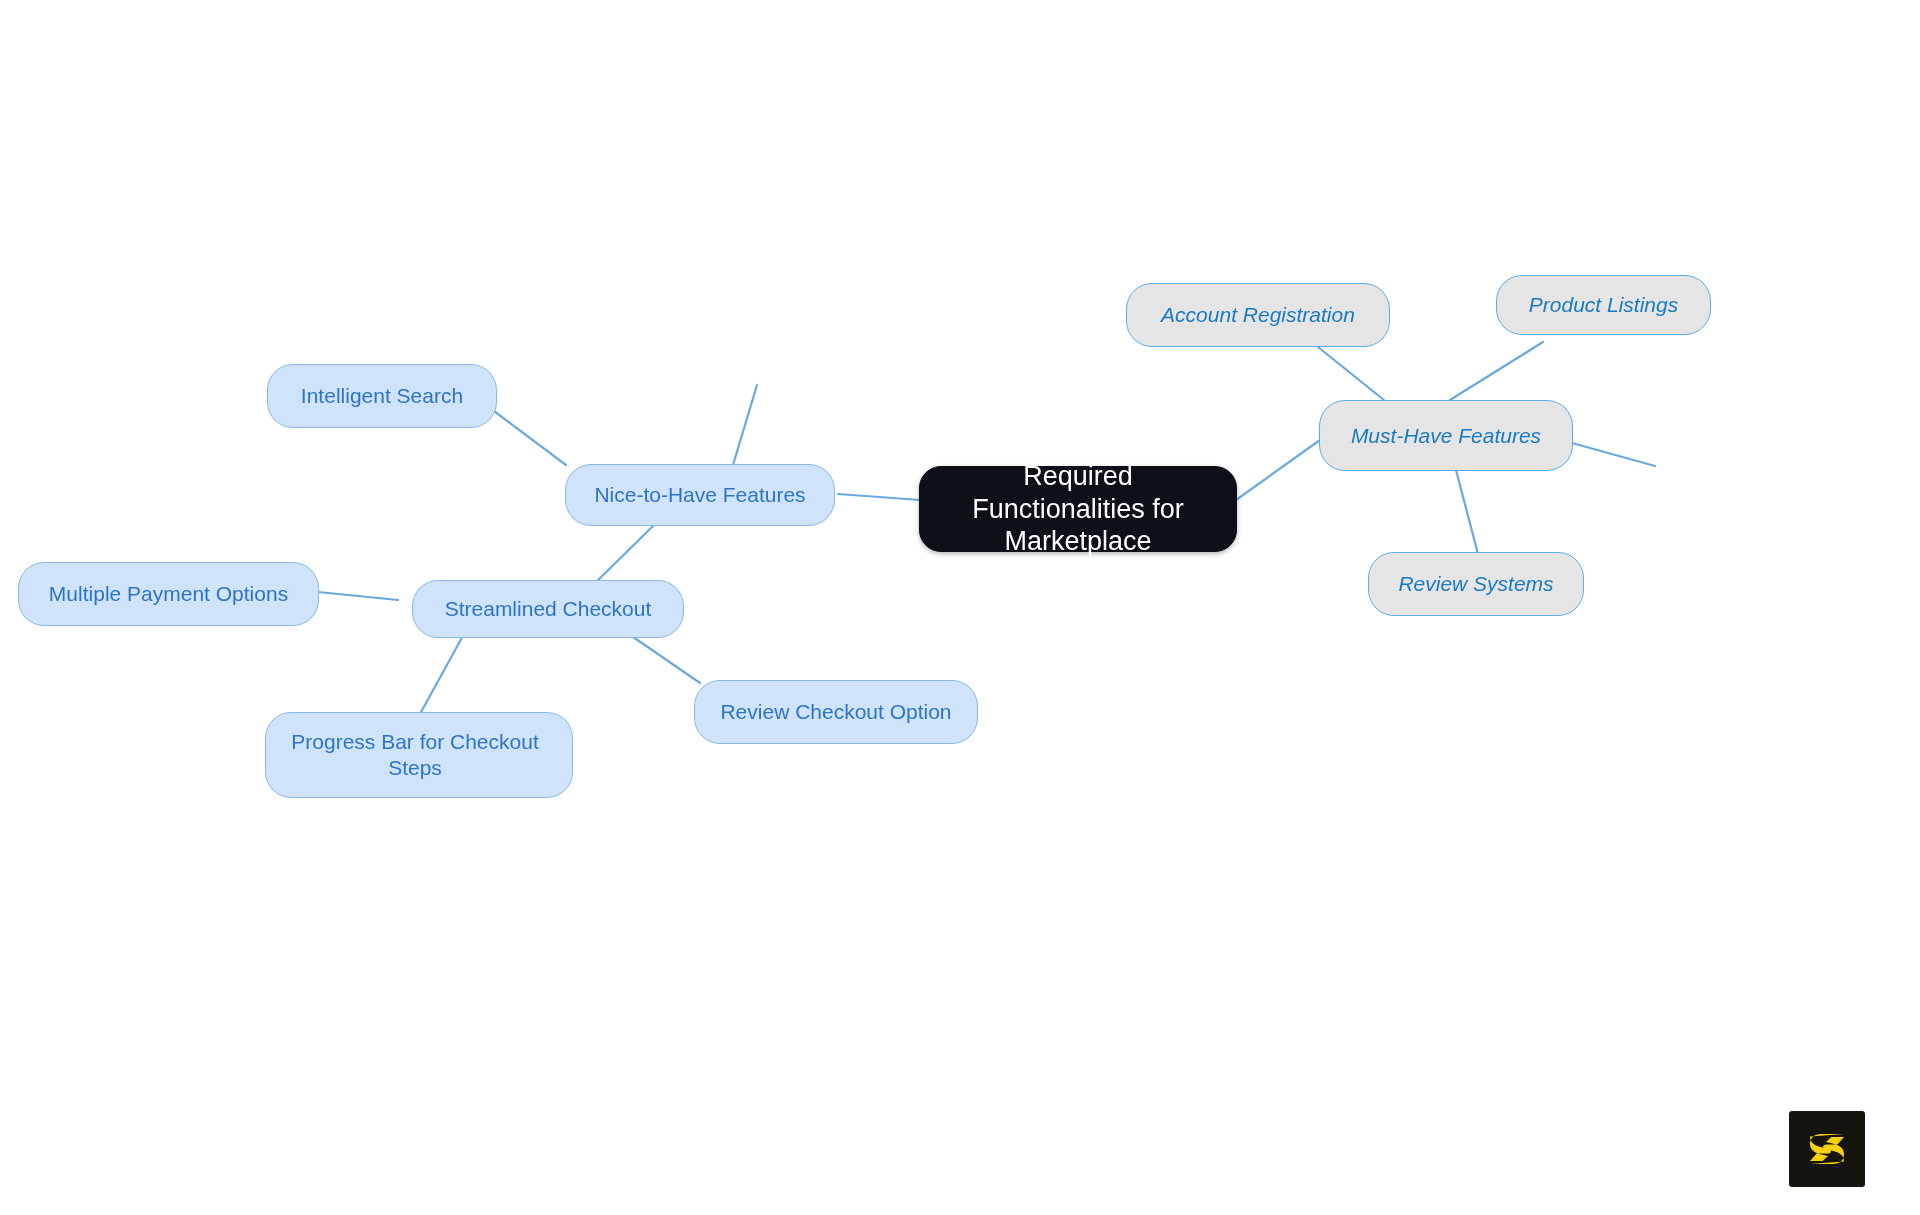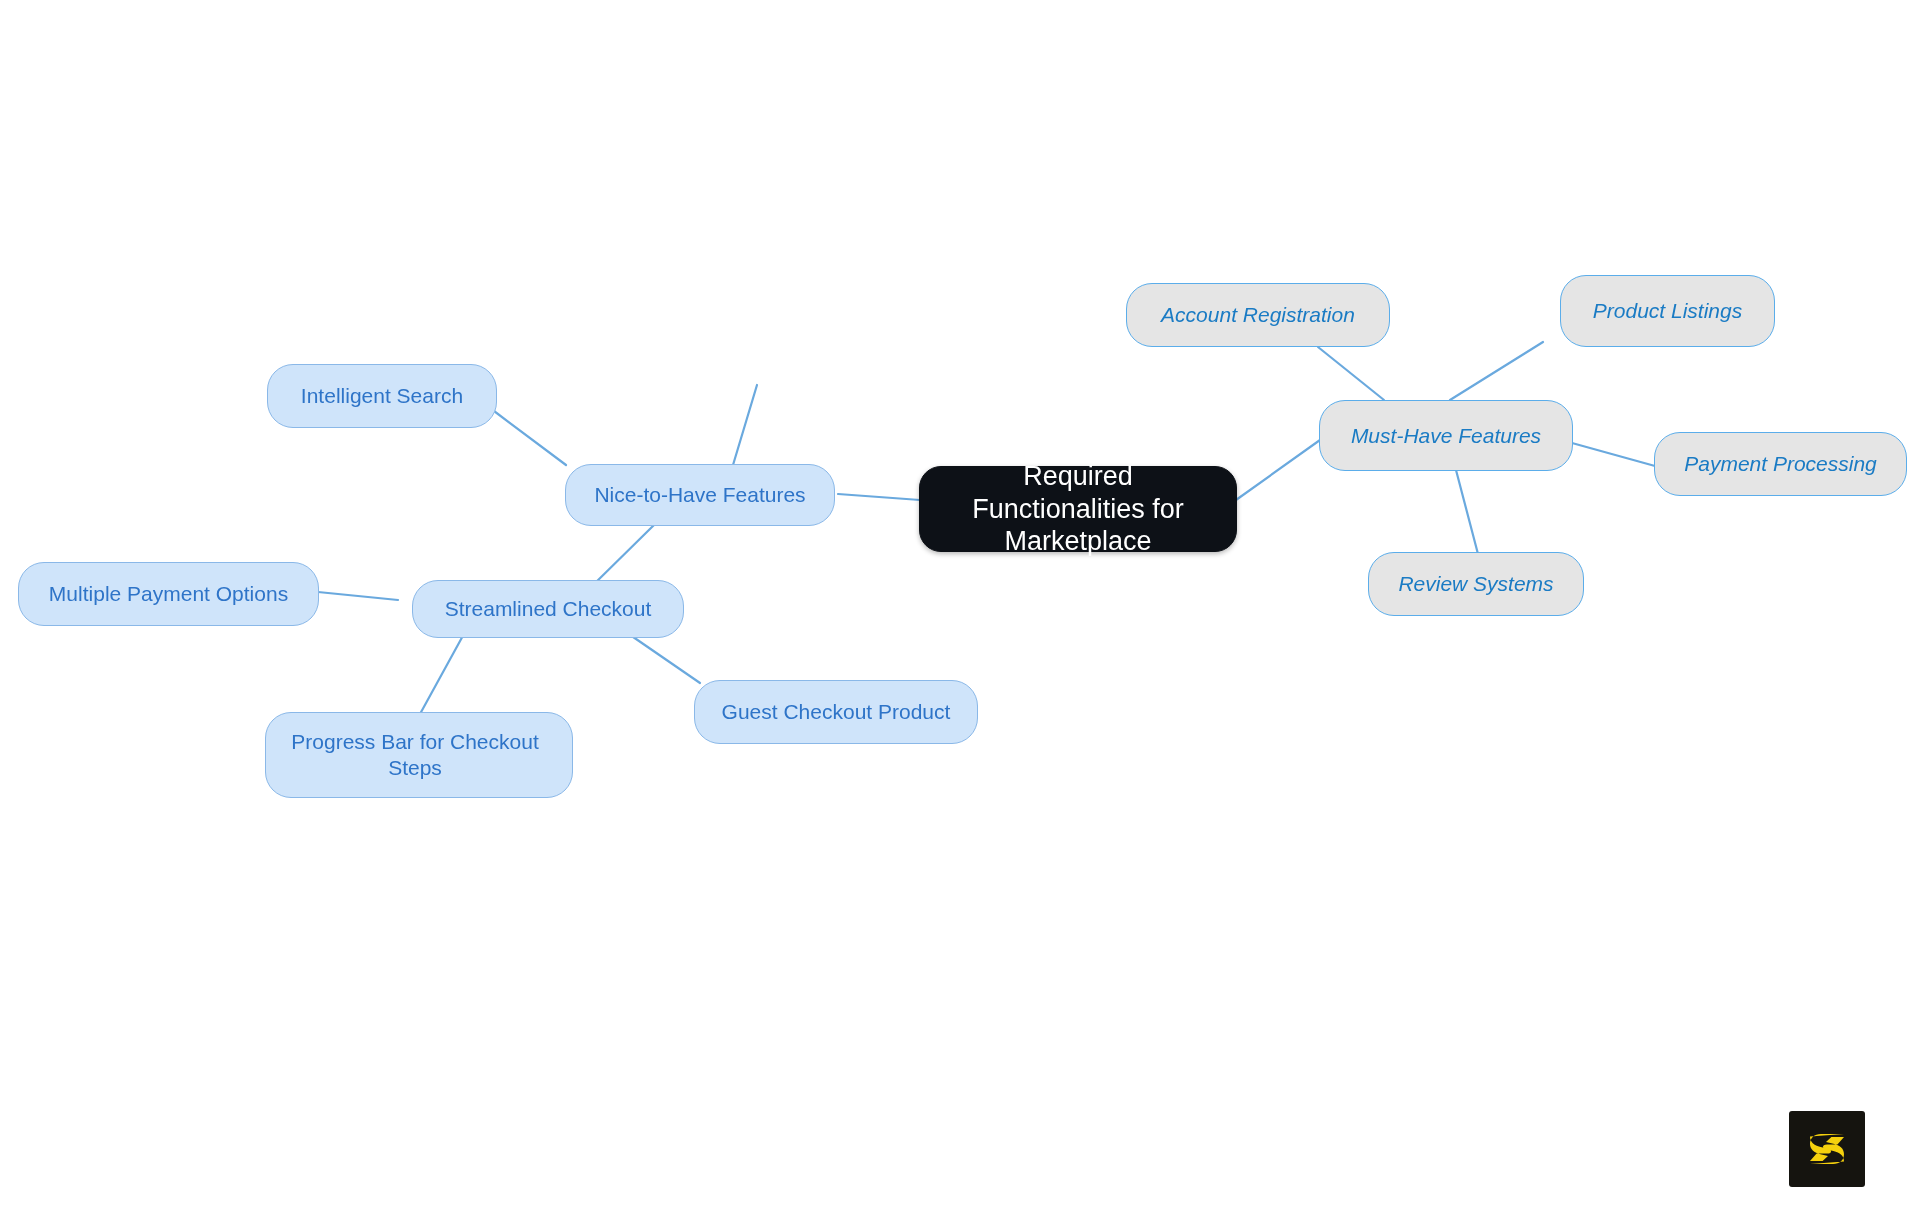--- a/index.html
+++ b/index.html
@@ -120,27 +120,24 @@
   </div>
 
   <div class="node rt" style="left:1319px; top:400px; width:254px; height:71px;">
     <span class="label">Must-Have Features</span>
   </div>
 
   <div class="node rt" style="left:1126px; top:283px; width:264px; height:64px;">
     <span class="label">Account Registration</span>
   </div>
 
-  <div class="node rt" style="left:1560px; top:275px; width:215px; height:72px;">
+  <div class="node rt" style="left:1496px; top:275px; width:215px; height:60px;">
     <span class="label">Product Listings</span>
   </div>
 
-  <div class="node rt" style="left:1654px; top:432px; width:253px; height:64px;">
-    <span class="label">Payment Processing</span>
-  </div>
 
   <div class="node rt" style="left:1368px; top:552px; width:216px; height:64px;">
     <span class="label">Review Systems</span>
   </div>
 
   <div class="node lt" style="left:565px; top:464px; width:270px; height:62px;">
     <span class="label">Nice-to-Have Features</span>
   </div>
 
   <div class="node lt" style="left:267px; top:364px; width:230px; height:64px;">
@@ -154,21 +151,21 @@
 
   <div class="node lt" style="left:18px; top:562px; width:301px; height:64px;">
     <span class="label">Multiple Payment Options</span>
   </div>
 
   <div class="node lt" style="left:265px; top:712px; width:308px; height:86px;padding-left:8px;">
     <span class="label">Progress Bar for Checkout Steps</span>
   </div>
 
   <div class="node lt" style="left:694px; top:680px; width:284px; height:64px;">
-    <span class="label">Guest Checkout Product</span>
+    <span class="label">Review Checkout Option</span>
   </div>
 
   <div id="logo">
     <svg width="48" height="48" viewBox="0 0 48 48">
       <path fill="#f5d10d" d="M 41 9 L 18 9 C 11.4 9 7 13 7 18.8 C 7 24.4 11 27.6 17.6 29.2 L 25 31 L 19.6 36 L 7 36 L 13.6 28.6 L 24 28.6 C 27 28.6 28 27.6 28 26.2 C 28 24.8 27 24.2 24.4 23.6 L 17.6 22 C 11 20.4 7 17.2 7 11.6 Z"></path>
       <path fill="#f5d10d" d="M 7 39 L 30 39 C 36.6 39 41 35 41 29.2 C 41 23.6 37 20.4 30.4 18.8 L 23 17 L 28.4 12 L 41 12 L 34.4 19.4 L 24 19.4 C 21 19.4 20 20.4 20 21.8 C 20 23.2 21 23.8 23.6 24.4 L 30.4 26 C 37 27.6 41 30.8 41 36.4 Z"></path>
     </svg>
   </div>
 
 </div>

